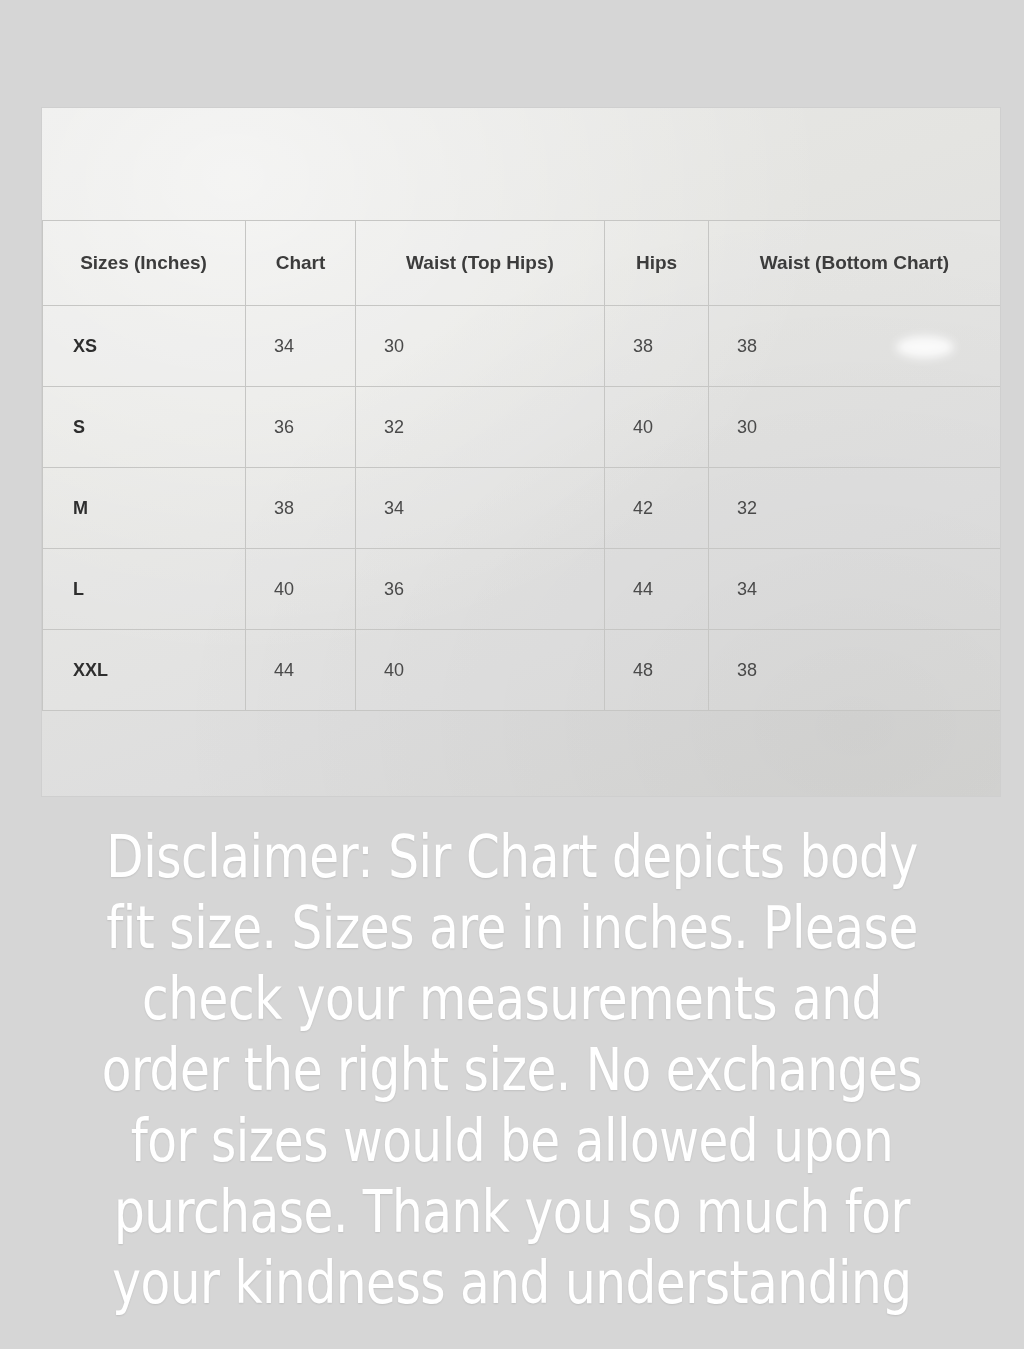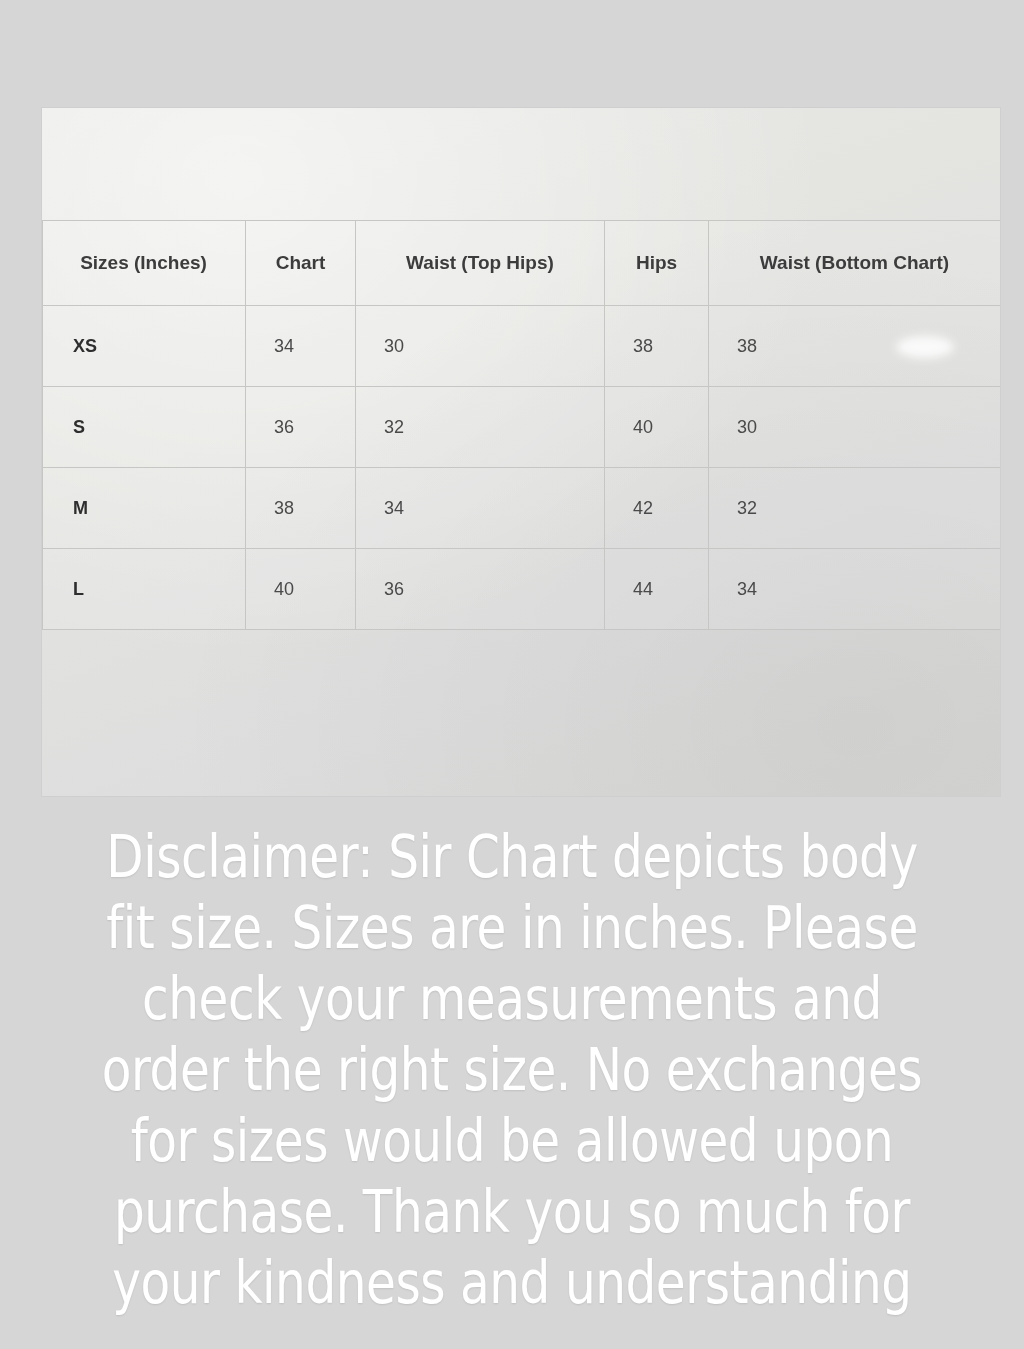--- a/index.html
+++ b/index.html
@@ -169,18 +169,25 @@
         <td>42</td>
         <td>32</td>
       </tr>
       <tr>
         <td class="size-label">L</td>
         <td>40</td>
         <td>36</td>
         <td>44</td>
         <td>34</td>
       </tr>
+      <tr>
+        <td class="size-label">XXL</td>
+        <td>44</td>
+        <td>40</td>
+        <td>48</td>
+        <td>38</td>
+      </tr>
     </tbody>
   </table>
 
 </div>
 
 <div class="disclaimer">Disclaimer: Sir Chart depicts body fit size. Sizes are in inches. Please check your measurements and order the right size. No exchanges for sizes would be allowed upon purchase. Thank you so much for your kindness and understanding</div>
 
 </body></html>

